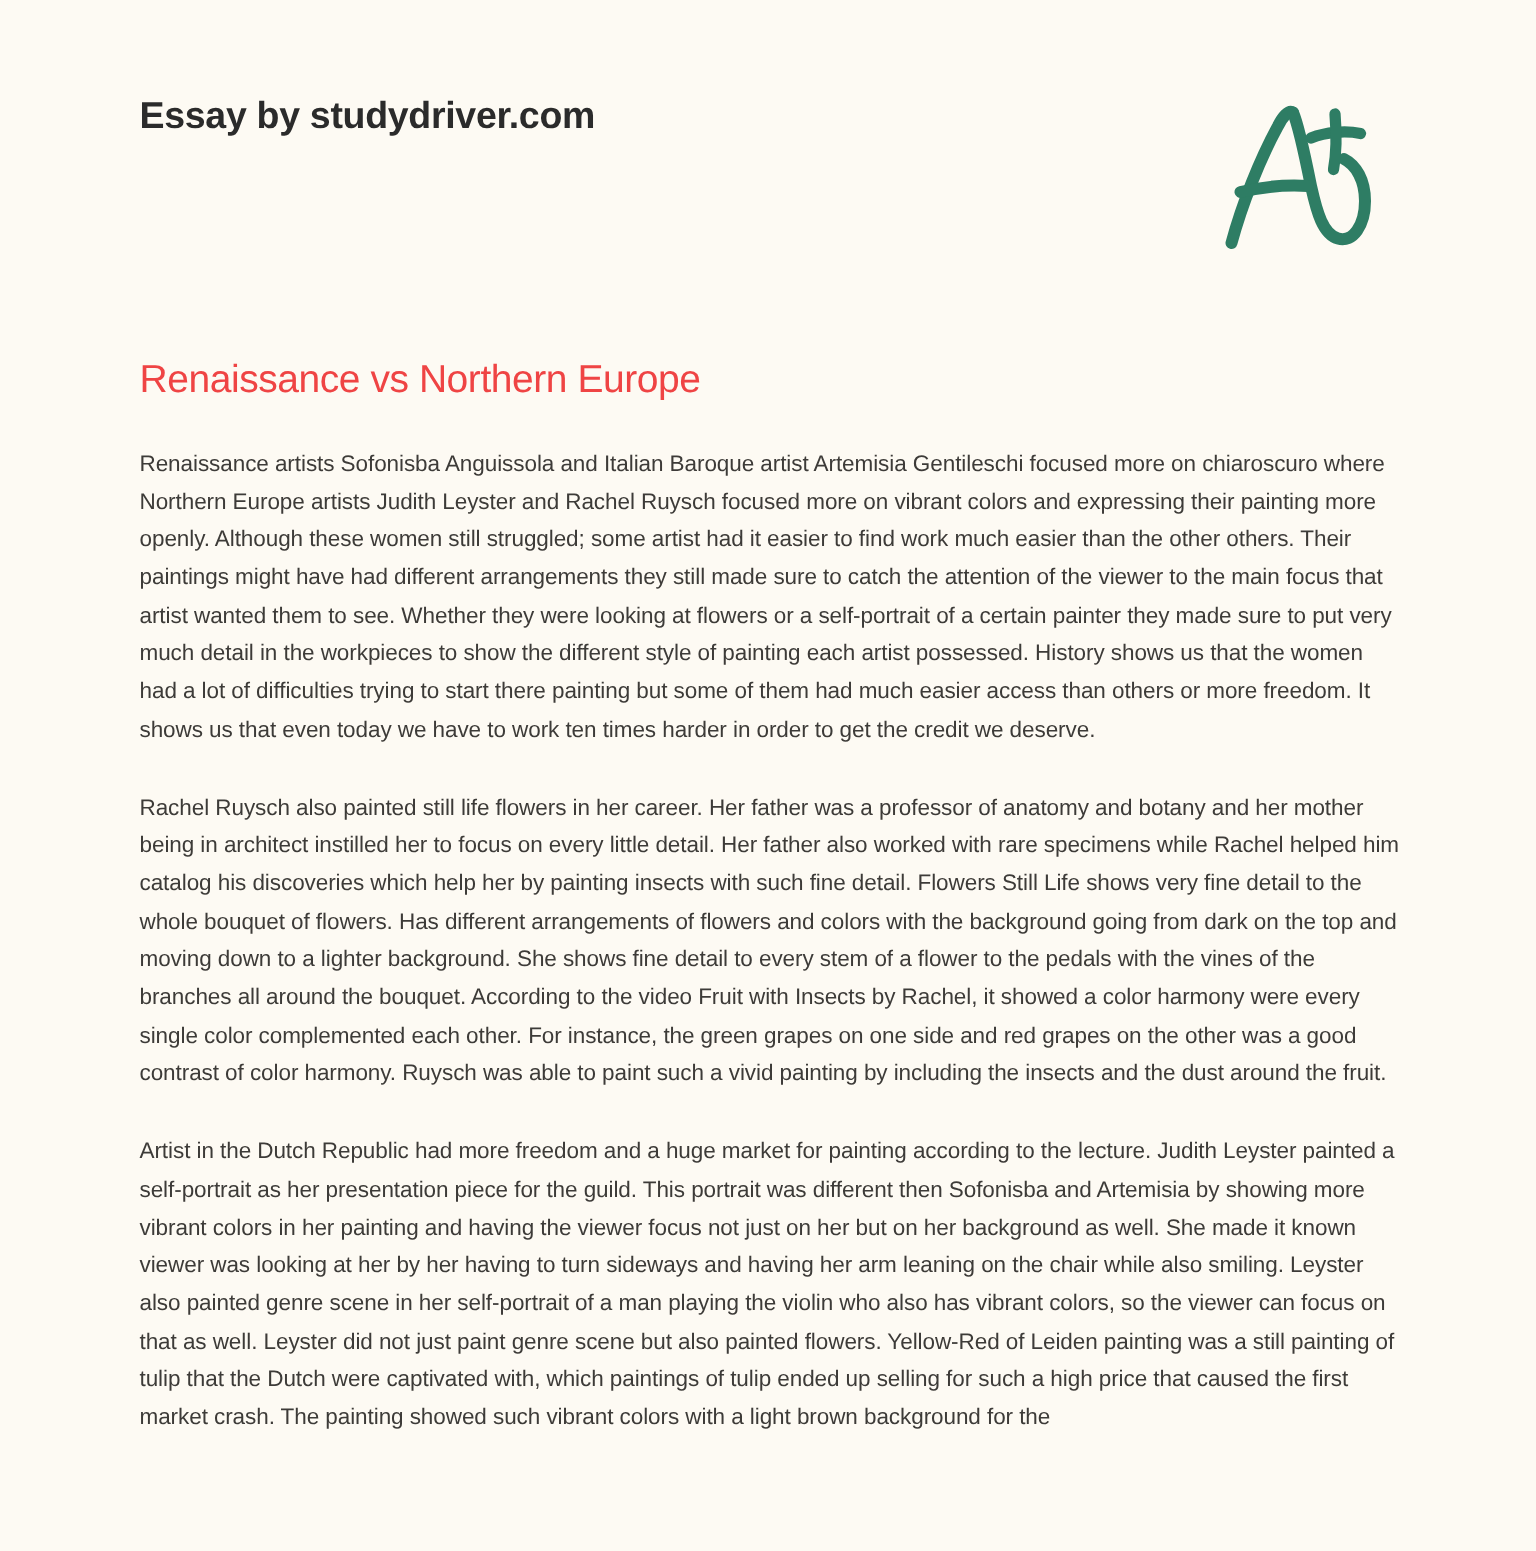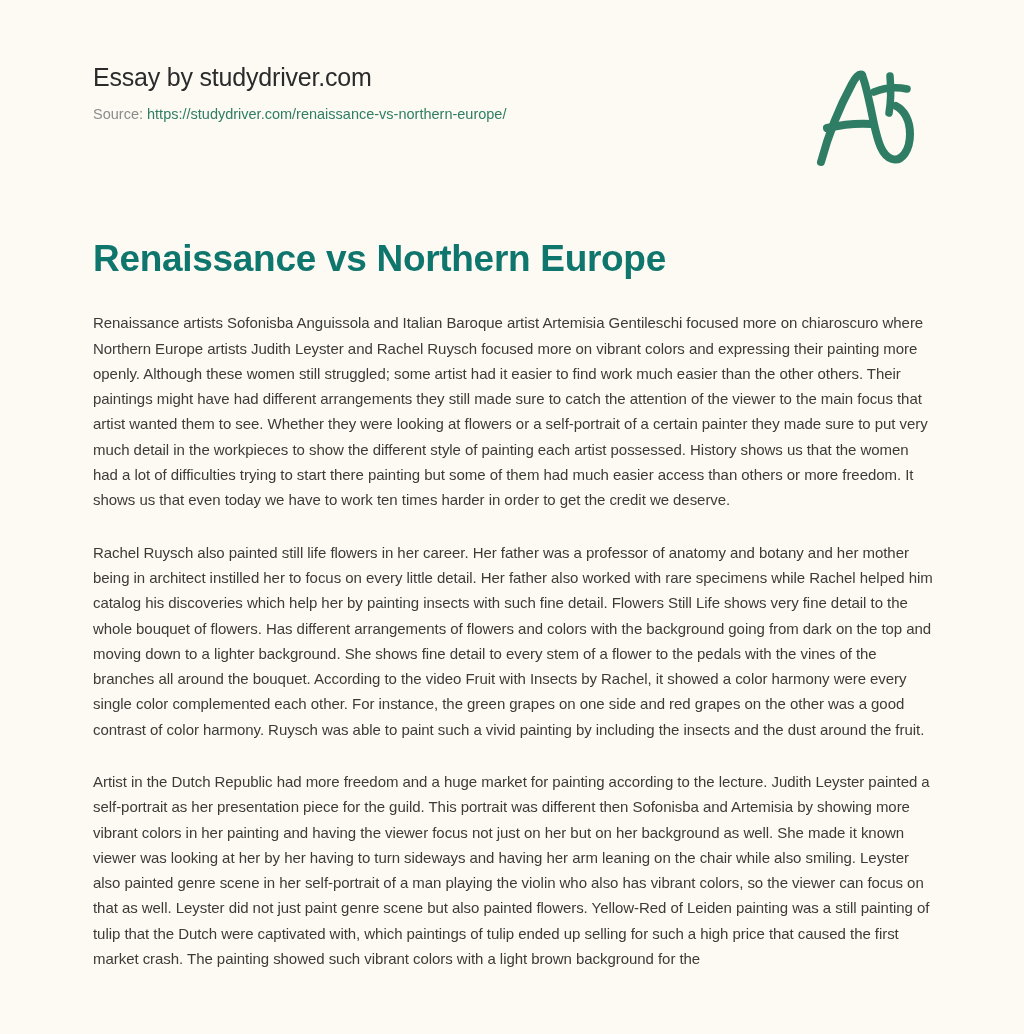--- a/index.html
+++ b/index.html
@@ -36,21 +36,21 @@
   .brand-block {
     position: absolute;
     left: 93px;
     top: 62px;
     width: 640px;
   }
 
   .brand-title {
     font-family: "Liberation Sans", sans-serif;
     font-size: 25px;
-    font-weight: normal;
+    font-weight: bold;
     color: #2b2b2b;
     letter-spacing: -0.2px;
     line-height: 1.2;
     margin: 0;
     white-space: nowrap;
   }
 
   .source-line {
     margin-top: 14px;
     font-size: 14.5px;
@@ -85,23 +85,23 @@
   .article {
     position: absolute;
     left: 93px;
     top: 236px;
     width: 840px;
   }
 
   .article-title {
     margin: 0;
     font-family: "Liberation Sans", sans-serif;
-    font-size: 37px;
-    font-weight: bold;
-    color: #0f766e;
+    font-size: 26px;
+    font-weight: normal;
+    color: #ef4444;
     letter-spacing: -0.3px;
     line-height: 1.25;
   }
 
   .article-body {
     margin-top: 28px;
   }
 
   .article-body p {
     margin: 0 0 27px 0;
@@ -120,24 +120,20 @@
 </head>
 <body>
 
 <div class="page">
 
   <div class="header">
 
     <div class="brand-block">
       <div class="brand-title">Essay by studydriver.com</div>
 
-      <div class="source-line">
-        <span class="source-label">Source:</span>
-        <span class="source-url">https://studydriver.com/renaissance-vs-northern-europe/</span>
-      </div>
     </div>
 
     <div class="logo-wrap">
       <svg viewBox="0 0 110 104" xmlns="http://www.w3.org/2000/svg">
         <g fill="none" stroke="#2e7d64" stroke-linecap="round" stroke-linejoin="round">
 
           <path d="M9 96 C 16 70, 28 40, 40 18 C 43 12, 47 7, 50 9" stroke-width="8"></path>
 
           <path d="M50 9 C 54 18, 58 38, 62 58 C 66 76, 70 90, 80 93
                    C 90 96, 98 84, 98 68 C 98 54, 92 44, 84 40" stroke-width="8"></path>

